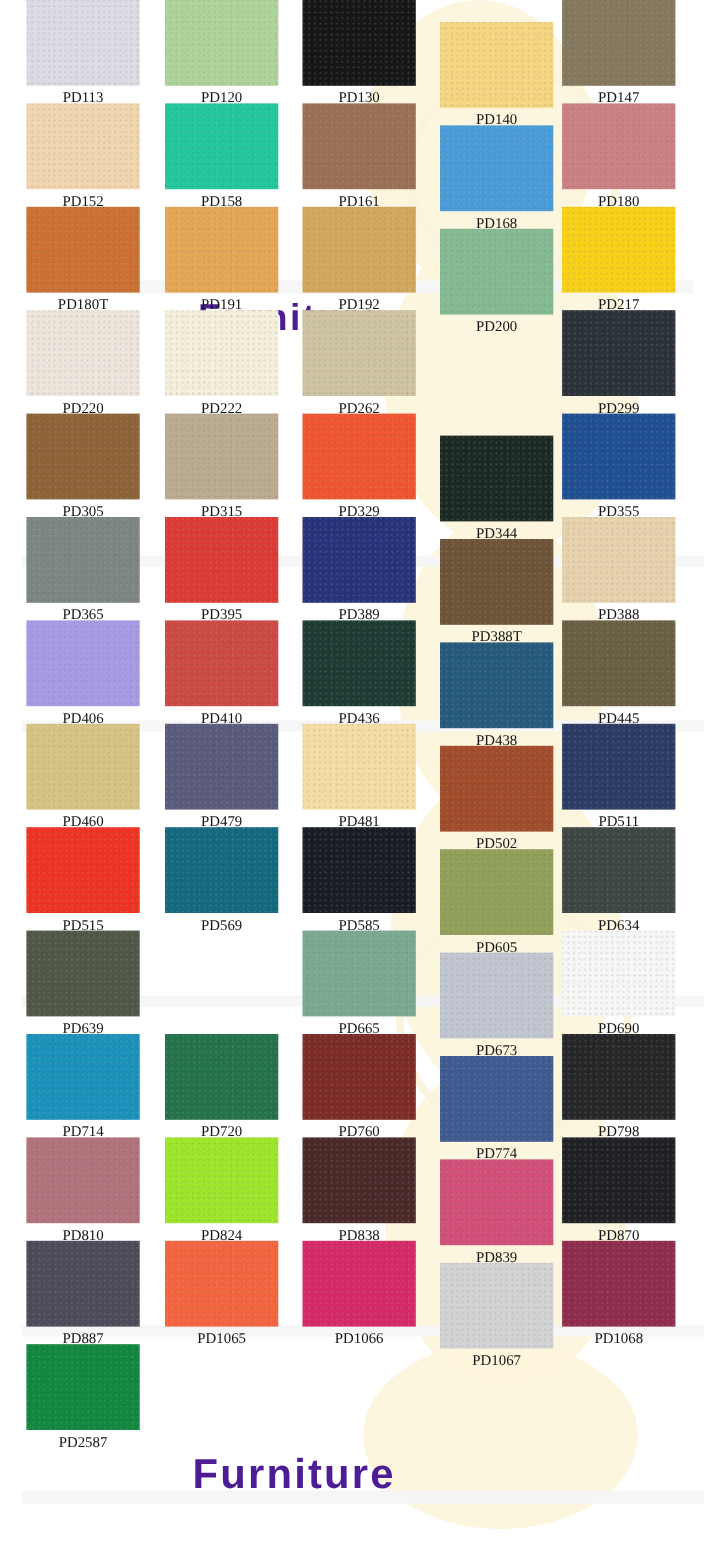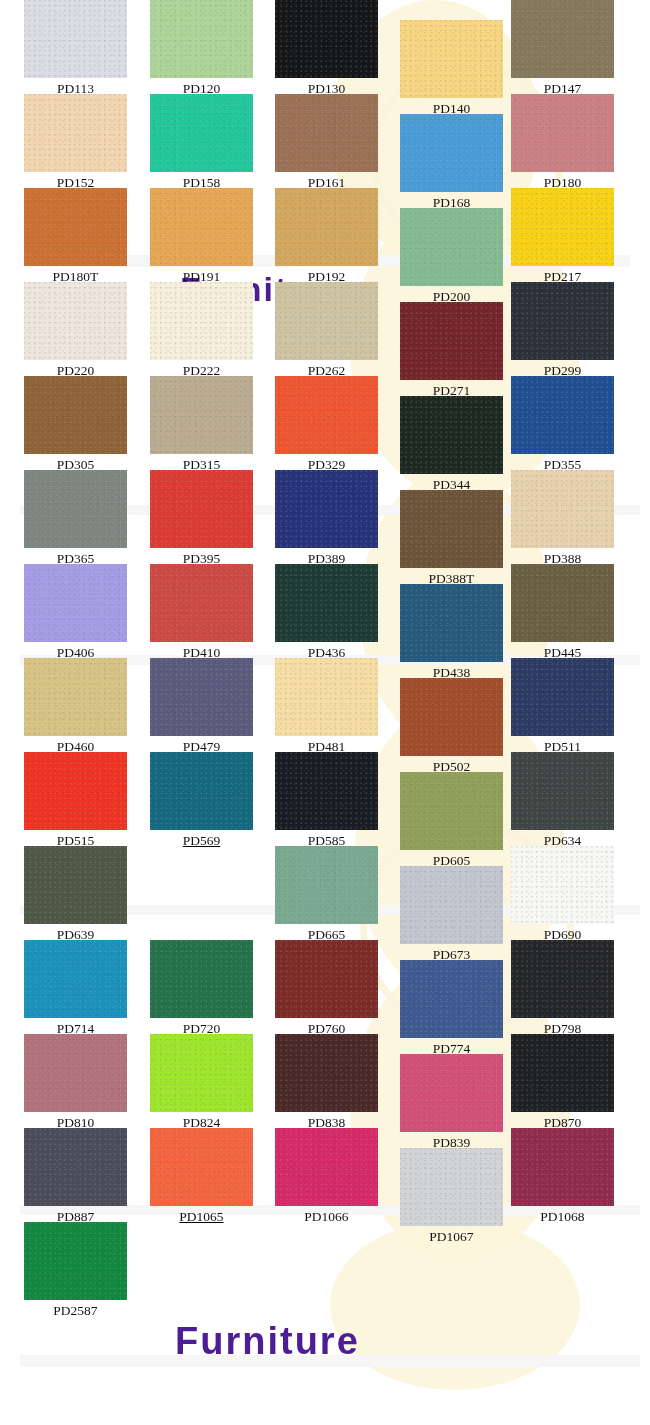--- a/index.html
+++ b/index.html
@@ -87,21 +87,21 @@
   .swatch-label {
     text-align: center;
     font-size: 13.5px;
     color: #141414;
     line-height: 20px;
     padding-top: 1px;
     width: 103px;
     white-space: nowrap;
   }
   .col-1 { left: 24px; }
-  .col-2 { left: 150px; text-decoration: underline; }
+  .col-2 { left: 150px; }
   .col-3 { left: 275px; }
   .col-4 { left: 400px; margin-top: 20px; }
   .col-5 { left: 511px; }
 </style>
 </head>
 <body style="background: rgb(255, 255, 255);">
 
 <div id="watermark-layer">
   <div class="wm-blob" style="left:330px; top:0px; width:210px; height:260px;"></div>
   <div class="wm-blob" style="left:350px; top:200px; width:230px; height:300px;"></div>
@@ -194,24 +194,20 @@
         <div class="swatch-label">PD220</div>
       </div>
       <div class="swatch-cell col-2">
         <div class="swatch-chip" style="background-color: rgb(245, 239, 219);"></div>
         <div class="swatch-label">PD222</div>
       </div>
       <div class="swatch-cell col-3">
         <div class="swatch-chip" style="background-color: rgb(207, 196, 162);"></div>
         <div class="swatch-label">PD262</div>
       </div>
-      <div class="swatch-cell col-4">
-        <div class="swatch-chip" style="background-color: rgb(115, 37, 42);"></div>
-        <div class="swatch-label">PD271</div>
-      </div>
       <div class="swatch-cell col-5">
         <div class="swatch-chip" style="background-color: rgb(43, 49, 57);"></div>
         <div class="swatch-label">PD299</div>
       </div>
     </div>
     <div class="swatch-row">
       <div class="swatch-cell col-1">
         <div class="swatch-chip" style="background-color: rgb(142, 99, 55);"></div>
         <div class="swatch-label">PD305</div>
       </div>

